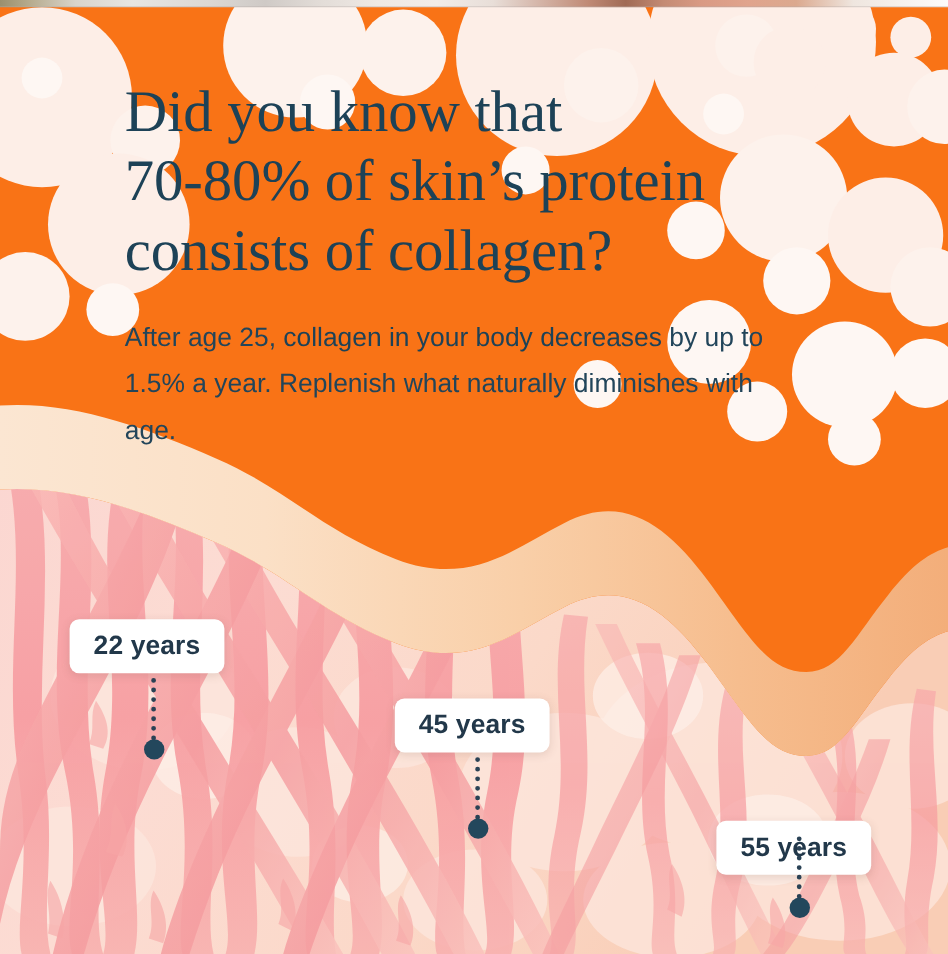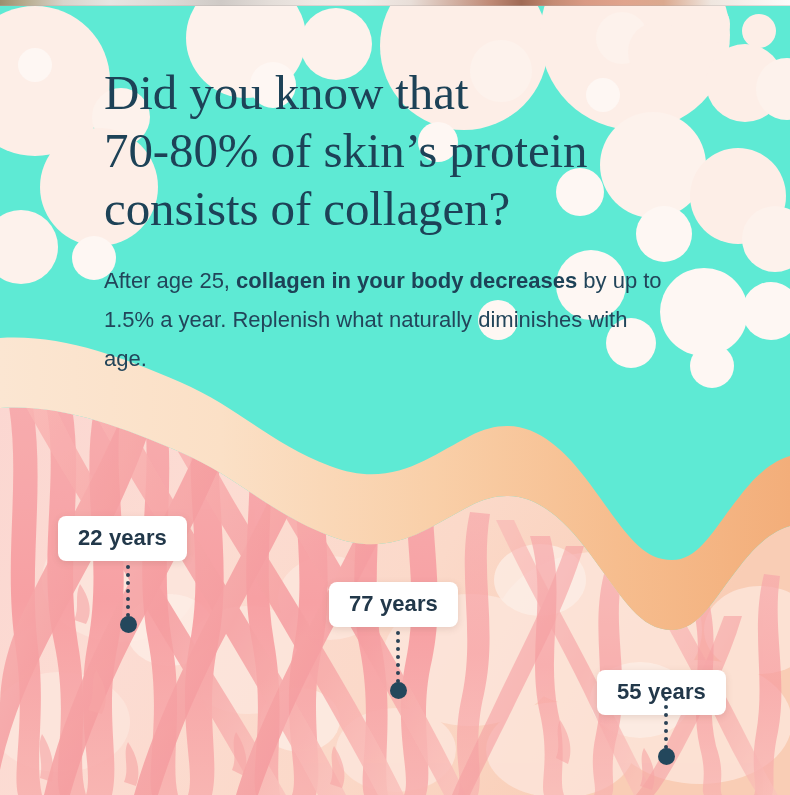--- a/index.html
+++ b/index.html
@@ -7,21 +7,21 @@
   html, body {
     width:790px; height:795px;
     font-family:"Liberation Sans", sans-serif;
     background:#ffffff;
     overflow:hidden;
   }
   #stage {
     position:relative;
     width:790px; height:795px;
     overflow:hidden;
-    background:#5eead4;
+    background:#f97316;
   }
 
   
   .photo-sliver {
     position:absolute; left:0; top:0; width:790px; height:6px;
     background:
       linear-gradient(90deg,
         #9a8f6e 0%, #b5aa8c 3%, #d9d4cb 8%,
         #e7e5e2 14%, #dcd8d4 22%, #cfcac6 28%,
         #e3ddd8 34%, #efe9e4 40%,
@@ -70,21 +70,21 @@
     font-weight:400;
     white-space:pre-line;
   }
   .body-copy {
     color:#22455a;
     font-size:22px;
     line-height:39px;
     padding-top:23px;
     max-width:570px;
   }
-  .body-copy b { font-weight:700; color:#1d4257; }
+  .body-copy b { font-weight:400; color:#1d4257; }
 
   
   .callout { position:absolute; z-index:30; }
   .chip {
     position:absolute;
     background:#ffffff;
     border-radius:8px;
     box-shadow:0 2px 7px rgba(120,80,70,.16);
     color:#22384a;
     font-size:22px;
@@ -295,24 +295,24 @@
     </p>
   </div>
 
   <div id="callout-layer">
       <div class="callout">
         <div class="chip" style="left: 58px; top: 516px;">22 years</div>
         <div class="leader" style="left: 126px; top: 565px; height: 52px;"></div>
         <div class="node" style="left: 120px; top: 616px;"></div>
       </div>
       <div class="callout">
-        <div class="chip" style="left: 329px; top: 582px;">77 years</div>
+        <div class="chip" style="left: 329px; top: 582px;">45 years</div>
         <div class="leader" style="left: 396px; top: 631px; height: 52px;"></div>
         <div class="node" style="left: 390px; top: 682px;"></div>
       </div>
       <div class="callout">
-        <div class="chip" style="left: 597px; top: 670px;">55 years</div>
+        <div class="chip" style="left: 597px; top: 684px;">55 years</div>
         <div class="leader" style="left: 664px; top: 697px; height: 52px;"></div>
         <div class="node" style="left: 658px; top: 748px;"></div>
       </div>
     </div>
 
 </div>
 
 </body></html>

